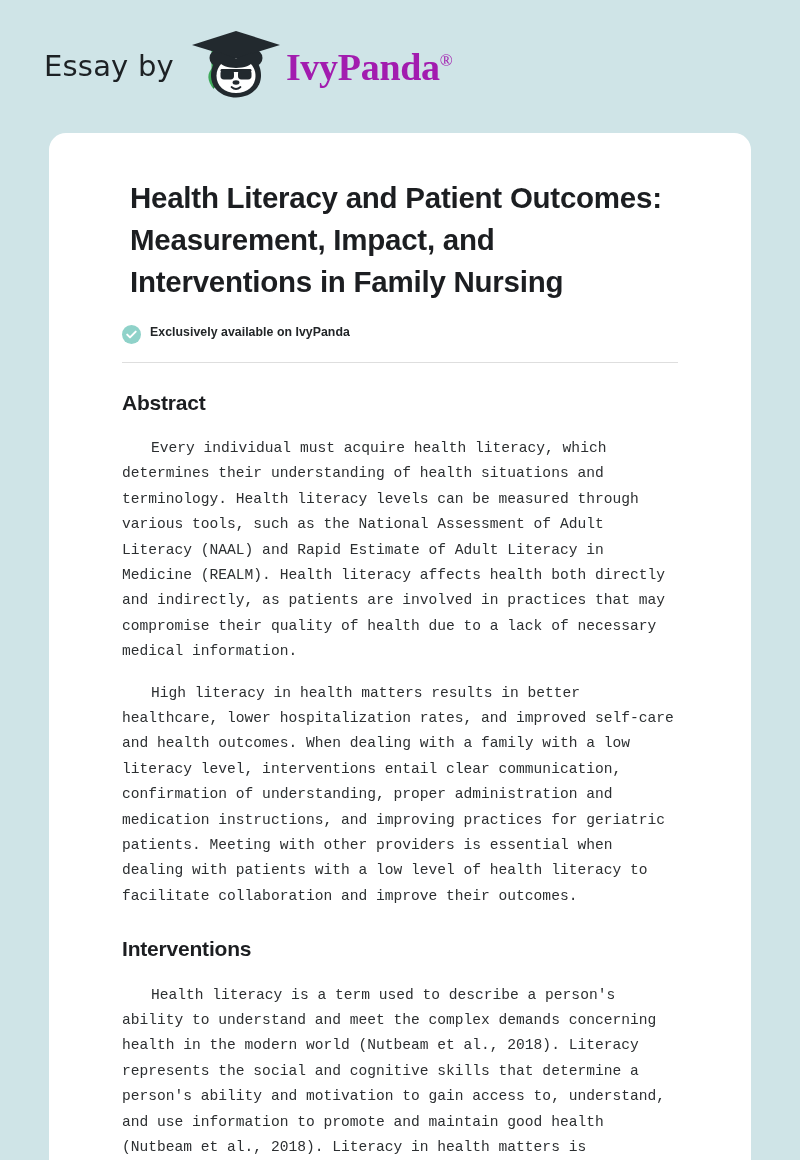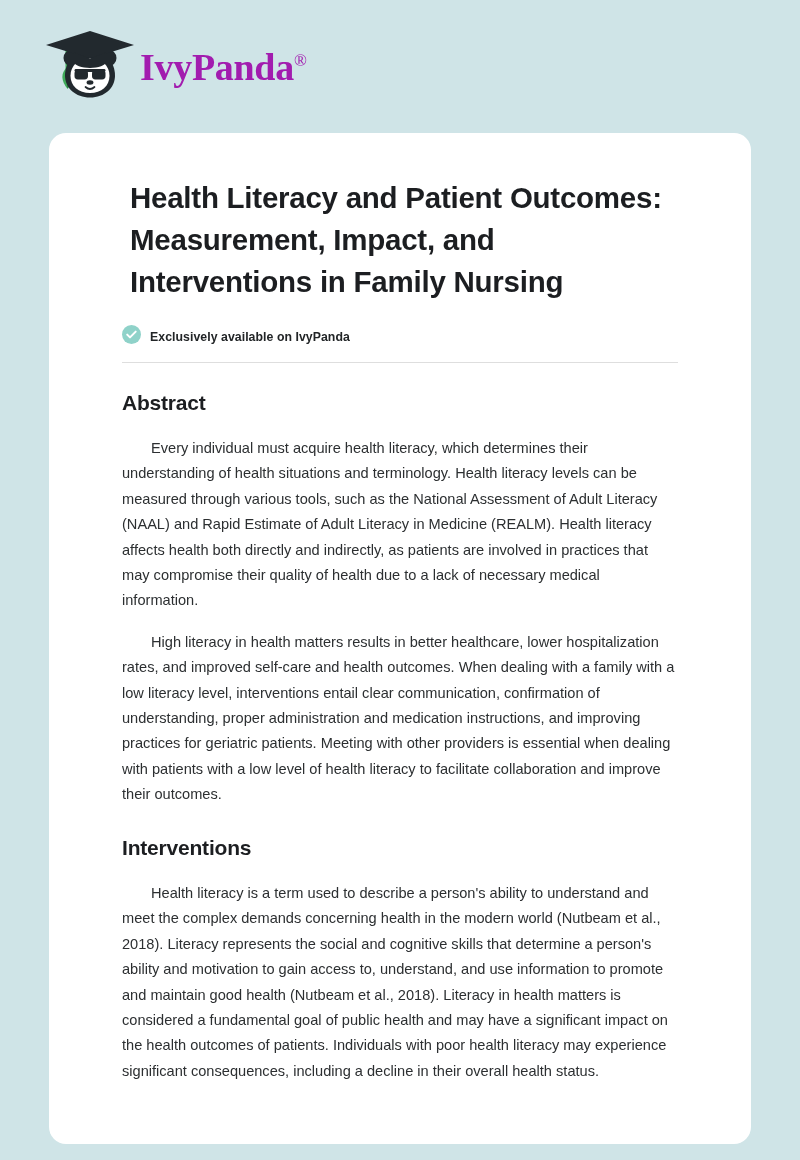--- a/index.html
+++ b/index.html
@@ -78,21 +78,21 @@
     font-size: 29.5px;
     font-weight: 700;
     color: #1c1e21;
     line-height: 1.42;
     letter-spacing: -0.25px;
     margin: 0 0 0 8px;
   }
 
   .exclusive-row {
     display: flex;
-    align-items: flex-end;
+    align-items: flex-start;
     gap: 9px;
     margin-top: 22px;
   }
   .check-badge {
     width: 19px;
     height: 19px;
     border-radius: 50%;
     background: #8fd2c9;
     display: flex;
     align-items: center;
@@ -118,35 +118,36 @@
     font-family: "Liberation Sans", sans-serif;
     font-size: 21px;
     font-weight: 700;
     color: #1c1e21;
     letter-spacing: -0.2px;
     margin: 26px 0 0 0;
     line-height: 1.3;
   }
 
   .body-par {
-    font-family: Liberation Sans, sans-serif;
+    font-family: Liberation Mono, monospace;
     font-size: 14.6px;
     line-height: 25.4px;
     color: #2c2f31;
     text-align: left;
     margin: 16px 0 0 0;
     text-indent: 29px;
   }
   .section-heading + .body-par { margin-top: 20px; }
 </style>
 </head>
 <body>
 
 <div class="brand-bar">
   <div class="brand-inner">
+    <span class="brand-essay-by">Essay by</span>
 
     <span class="brand-logo-mark">
       <svg viewBox="0 0 92 70" width="92" height="70" aria-hidden="true">
 
         <g fill="#3faa5a">
           <rect x="21.5" y="17" width="4.2" height="24" rx="1.6"></rect>
           <path d="M23.6 58 C17 50 16.2 42 23.6 35.5 C31 42 30.2 50 23.6 58 Z"></path>
           <path d="M23.6 36 L23.6 57" stroke="#2e8446" stroke-width="1.1" fill="none"></path>
         </g>
 

